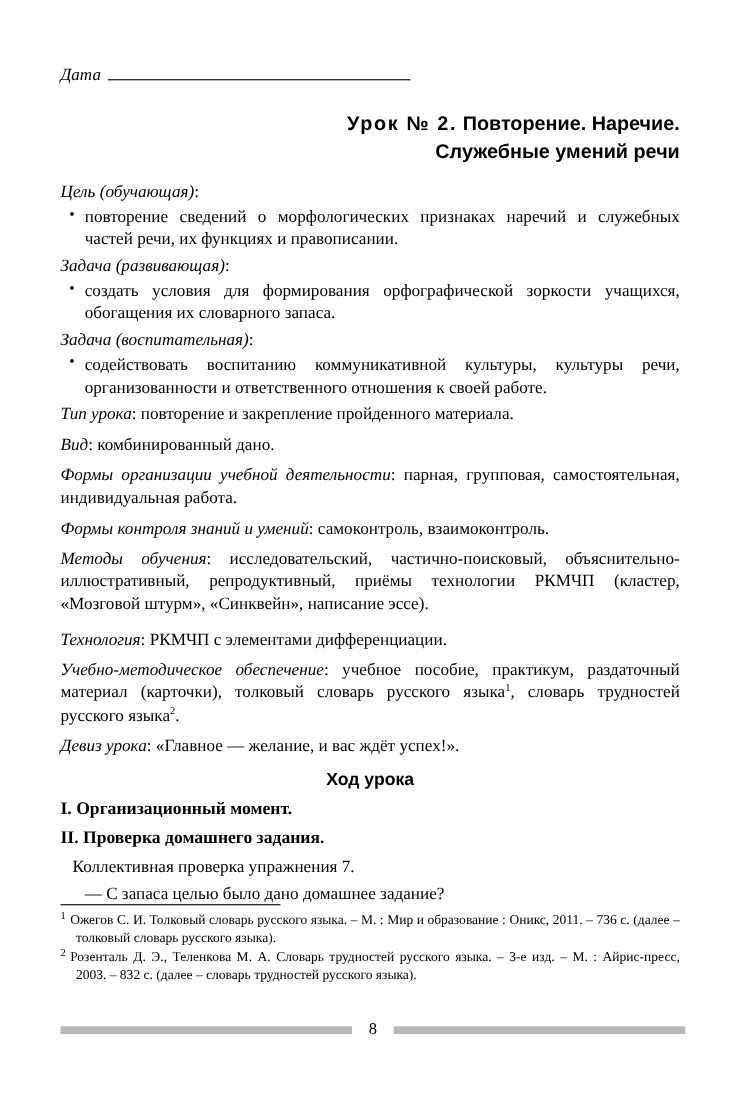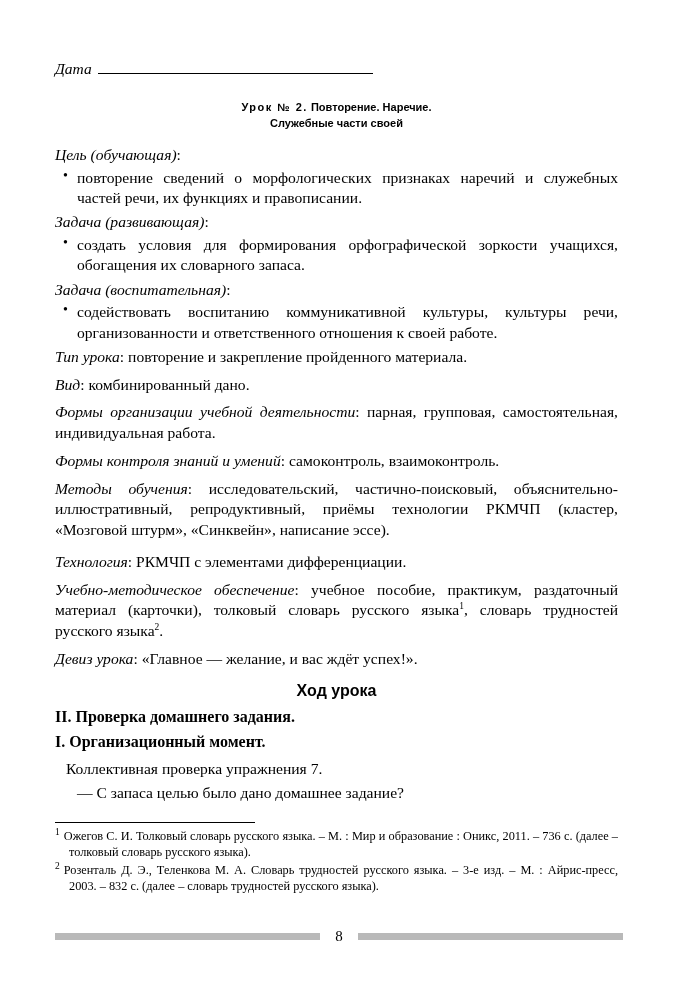--- a/index.html
+++ b/index.html
@@ -36,24 +36,24 @@
   }
   .date-rule {
     display: inline-block;
     width: 275px;
     border-bottom: 1px solid #000;
     height: 12px;
     margin-left: 6px;
     vertical-align: baseline;
   }
   .lesson-title {
-    text-align: center;
+    text-align: right;
     font-family: "Liberation Sans", sans-serif;
     font-weight: bold;
-    font-size: 11px;
+    font-size: 18px;
     line-height: 1.42;
     margin: 0 0 14px 0;
   }
   .lesson-no {
     font-weight: bold;
     letter-spacing: 1.5px;
   }
   .body-text {
     font-size: 15.6px;
     line-height: 1.33;
@@ -165,21 +165,21 @@
 
 <div class="page">
 
   <div class="date-line">
     <span class="date-label">Дата</span><span class="date-rule"></span>
   </div>
 
   <div class="lesson-title">
     <span class="lesson-no">Урок № 2.</span>
     <span>Повторение. Наречие.</span><br>
-    <span>Служебные части своей</span>
+    <span>Служебные умений речи</span>
   </div>
 
   <div class="body-text row">
     <span class="it">Цель</span>
     <span class="it">(обучающая)</span><span>:</span>
   </div>
   <ul class="bullets">
     <li>повторение сведений о морфологических признаках наречий и служебных частей речи, их функциях и правописании.</li>
   </ul>
 
@@ -227,22 +227,22 @@
   <div class="body-text">
     <span class="it">Учебно-методическое обеспечение</span><span>: учебное пособие, практикум, раздаточный материал (карточки), толковый словарь русского языка</span><sup>1</sup><span>, словарь трудностей русского языка</span><sup>2</sup><span>.</span>
   </div>
   <div class="gap-sm"></div>
   <div class="body-text">
     <span class="it">Девиз урока</span><span>: «Главное — желание, и вас ждёт успех!».</span>
   </div>
 
   <div class="section-heading">Ход урока</div>
 
+  <div class="num-heading">I. Организационный момент.</div>
   <div class="num-heading">II. Проверка домашнего задания.</div>
-  <div class="num-heading">I. Организационный момент.</div>
   <div class="plain-line">Коллективная проверка упражнения 7.</div>
   <div class="dash-line">—  С запаса целью было дано домашнее задание?</div>
 
 </div>
 
 <div class="footnotes">
   <div class="footnote-rule"></div>
   <div class="footnote">
     <span class="fn-num">1</span><span>Ожегов С. И. Толковый словарь русского языка. – М. : Мир и образование : Оникс, 2011. – 736 с. (далее – толковый словарь русского языка).</span>
   </div>

